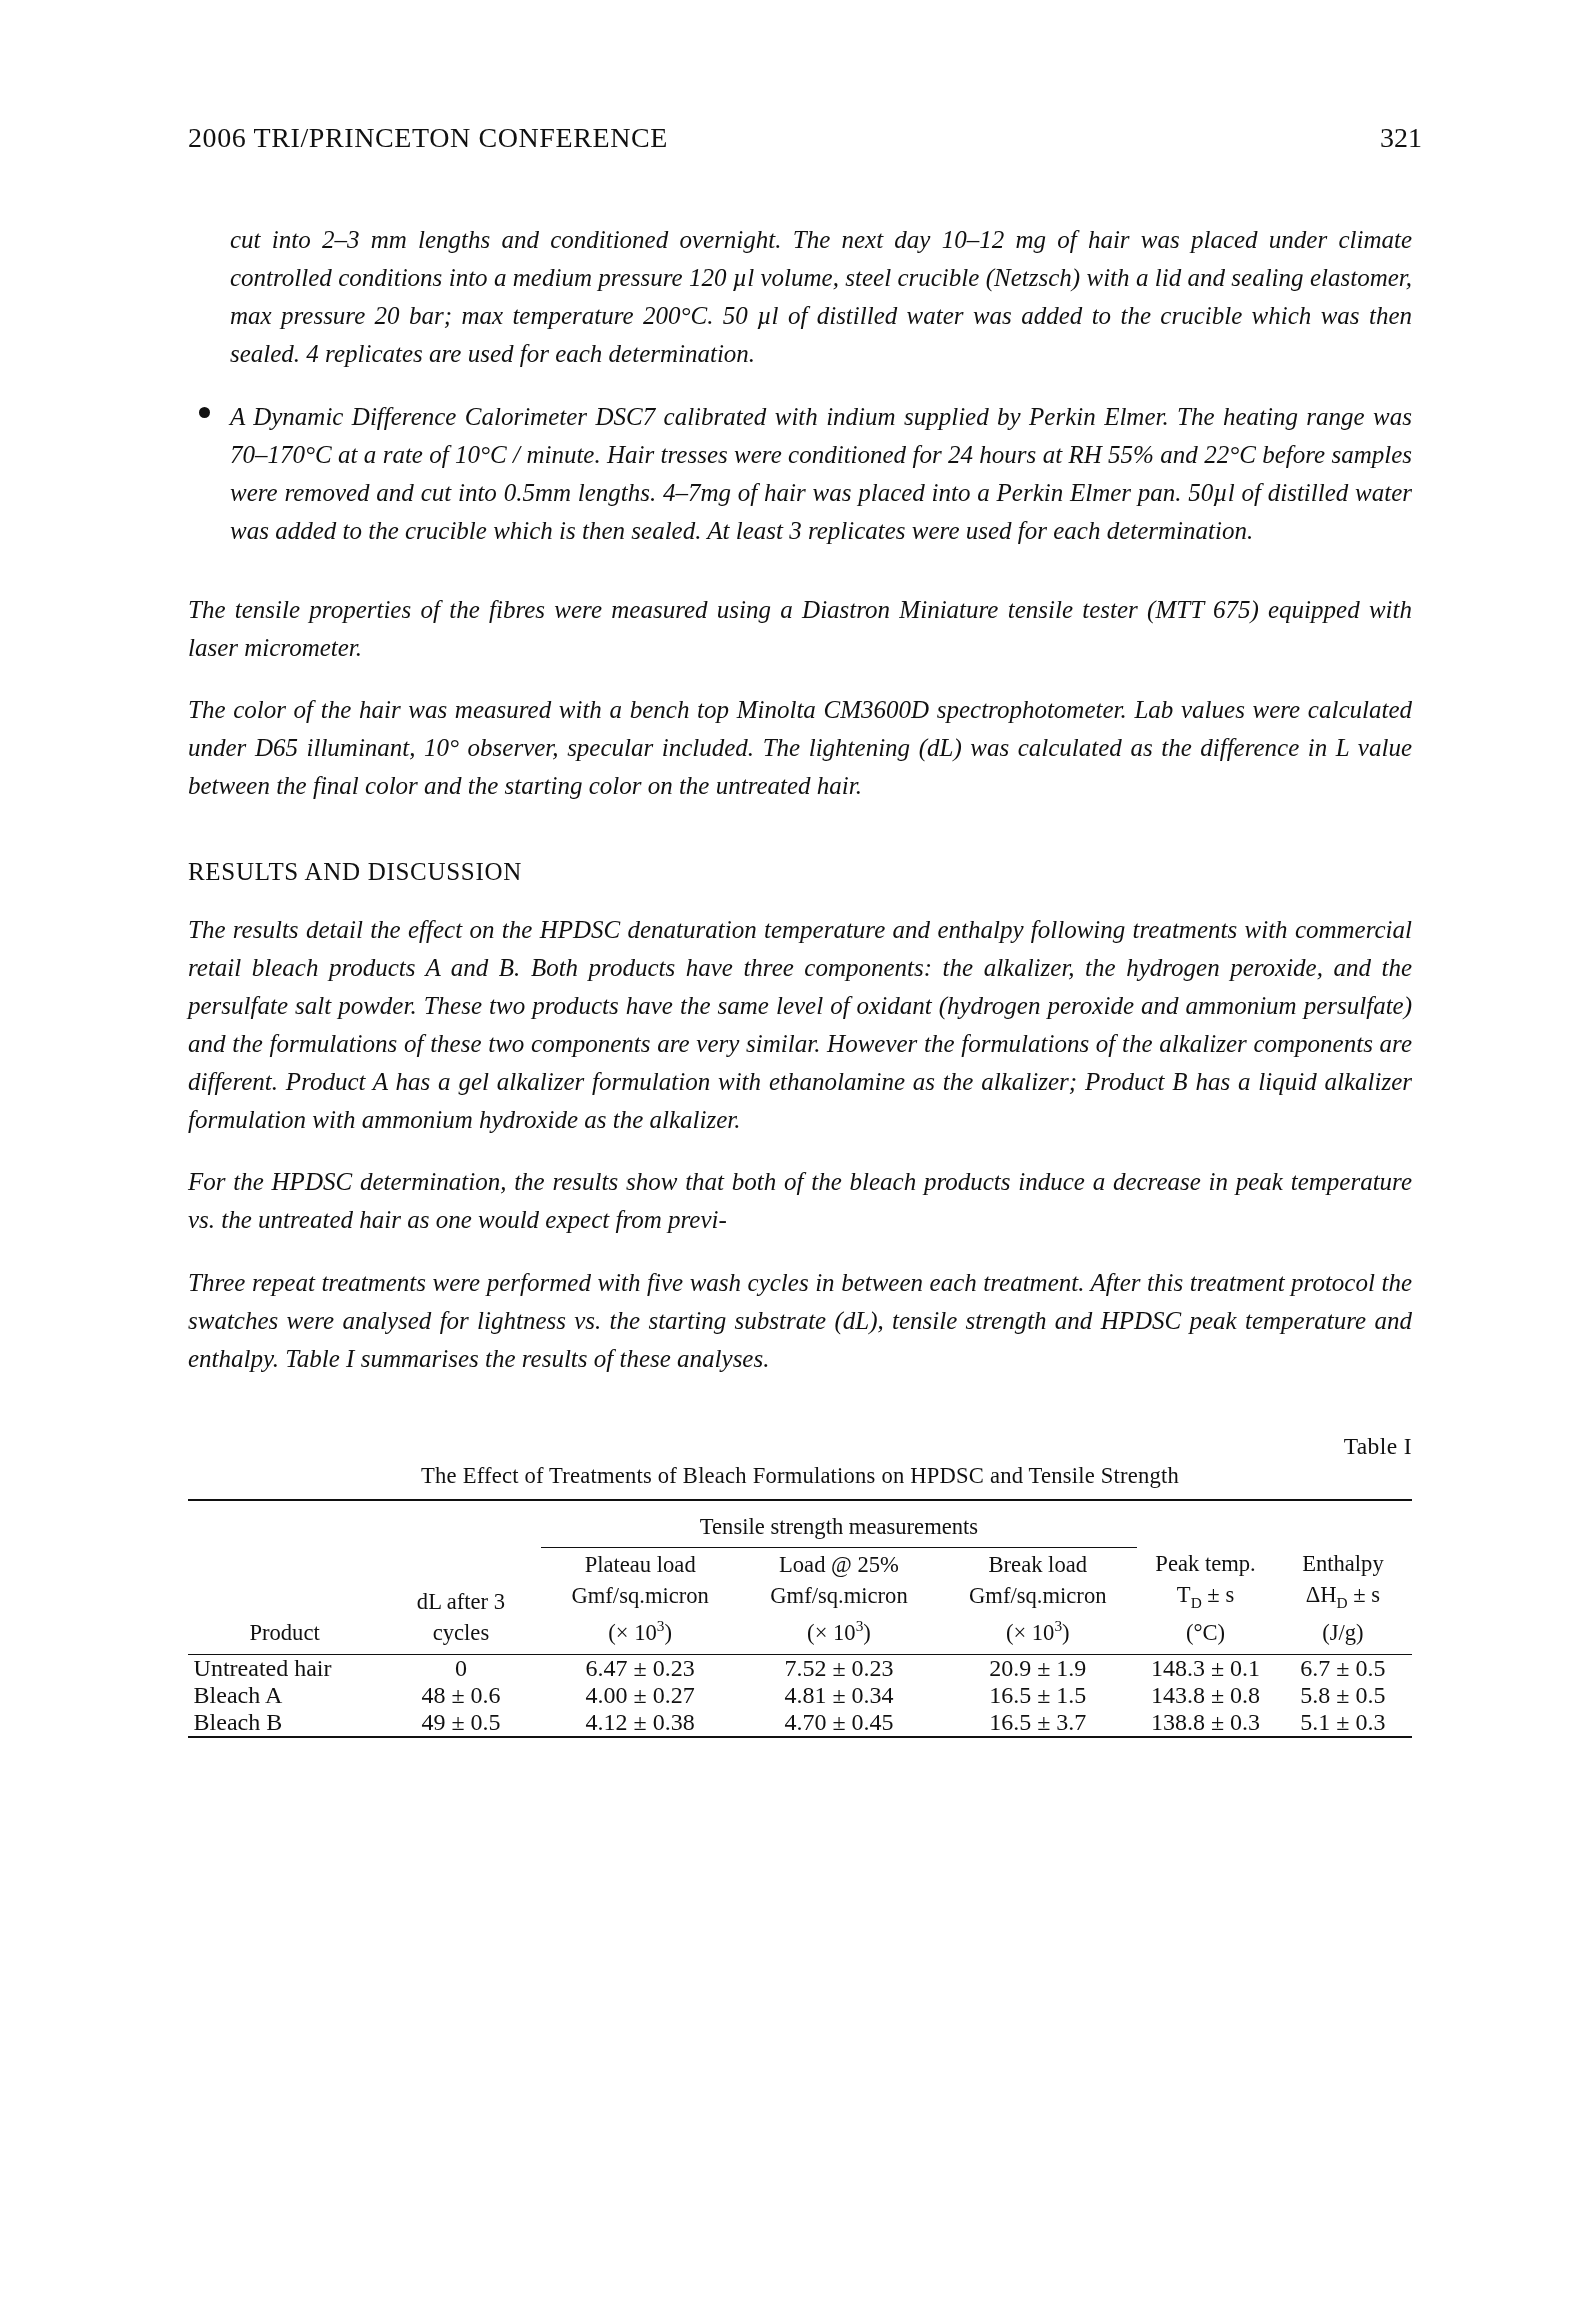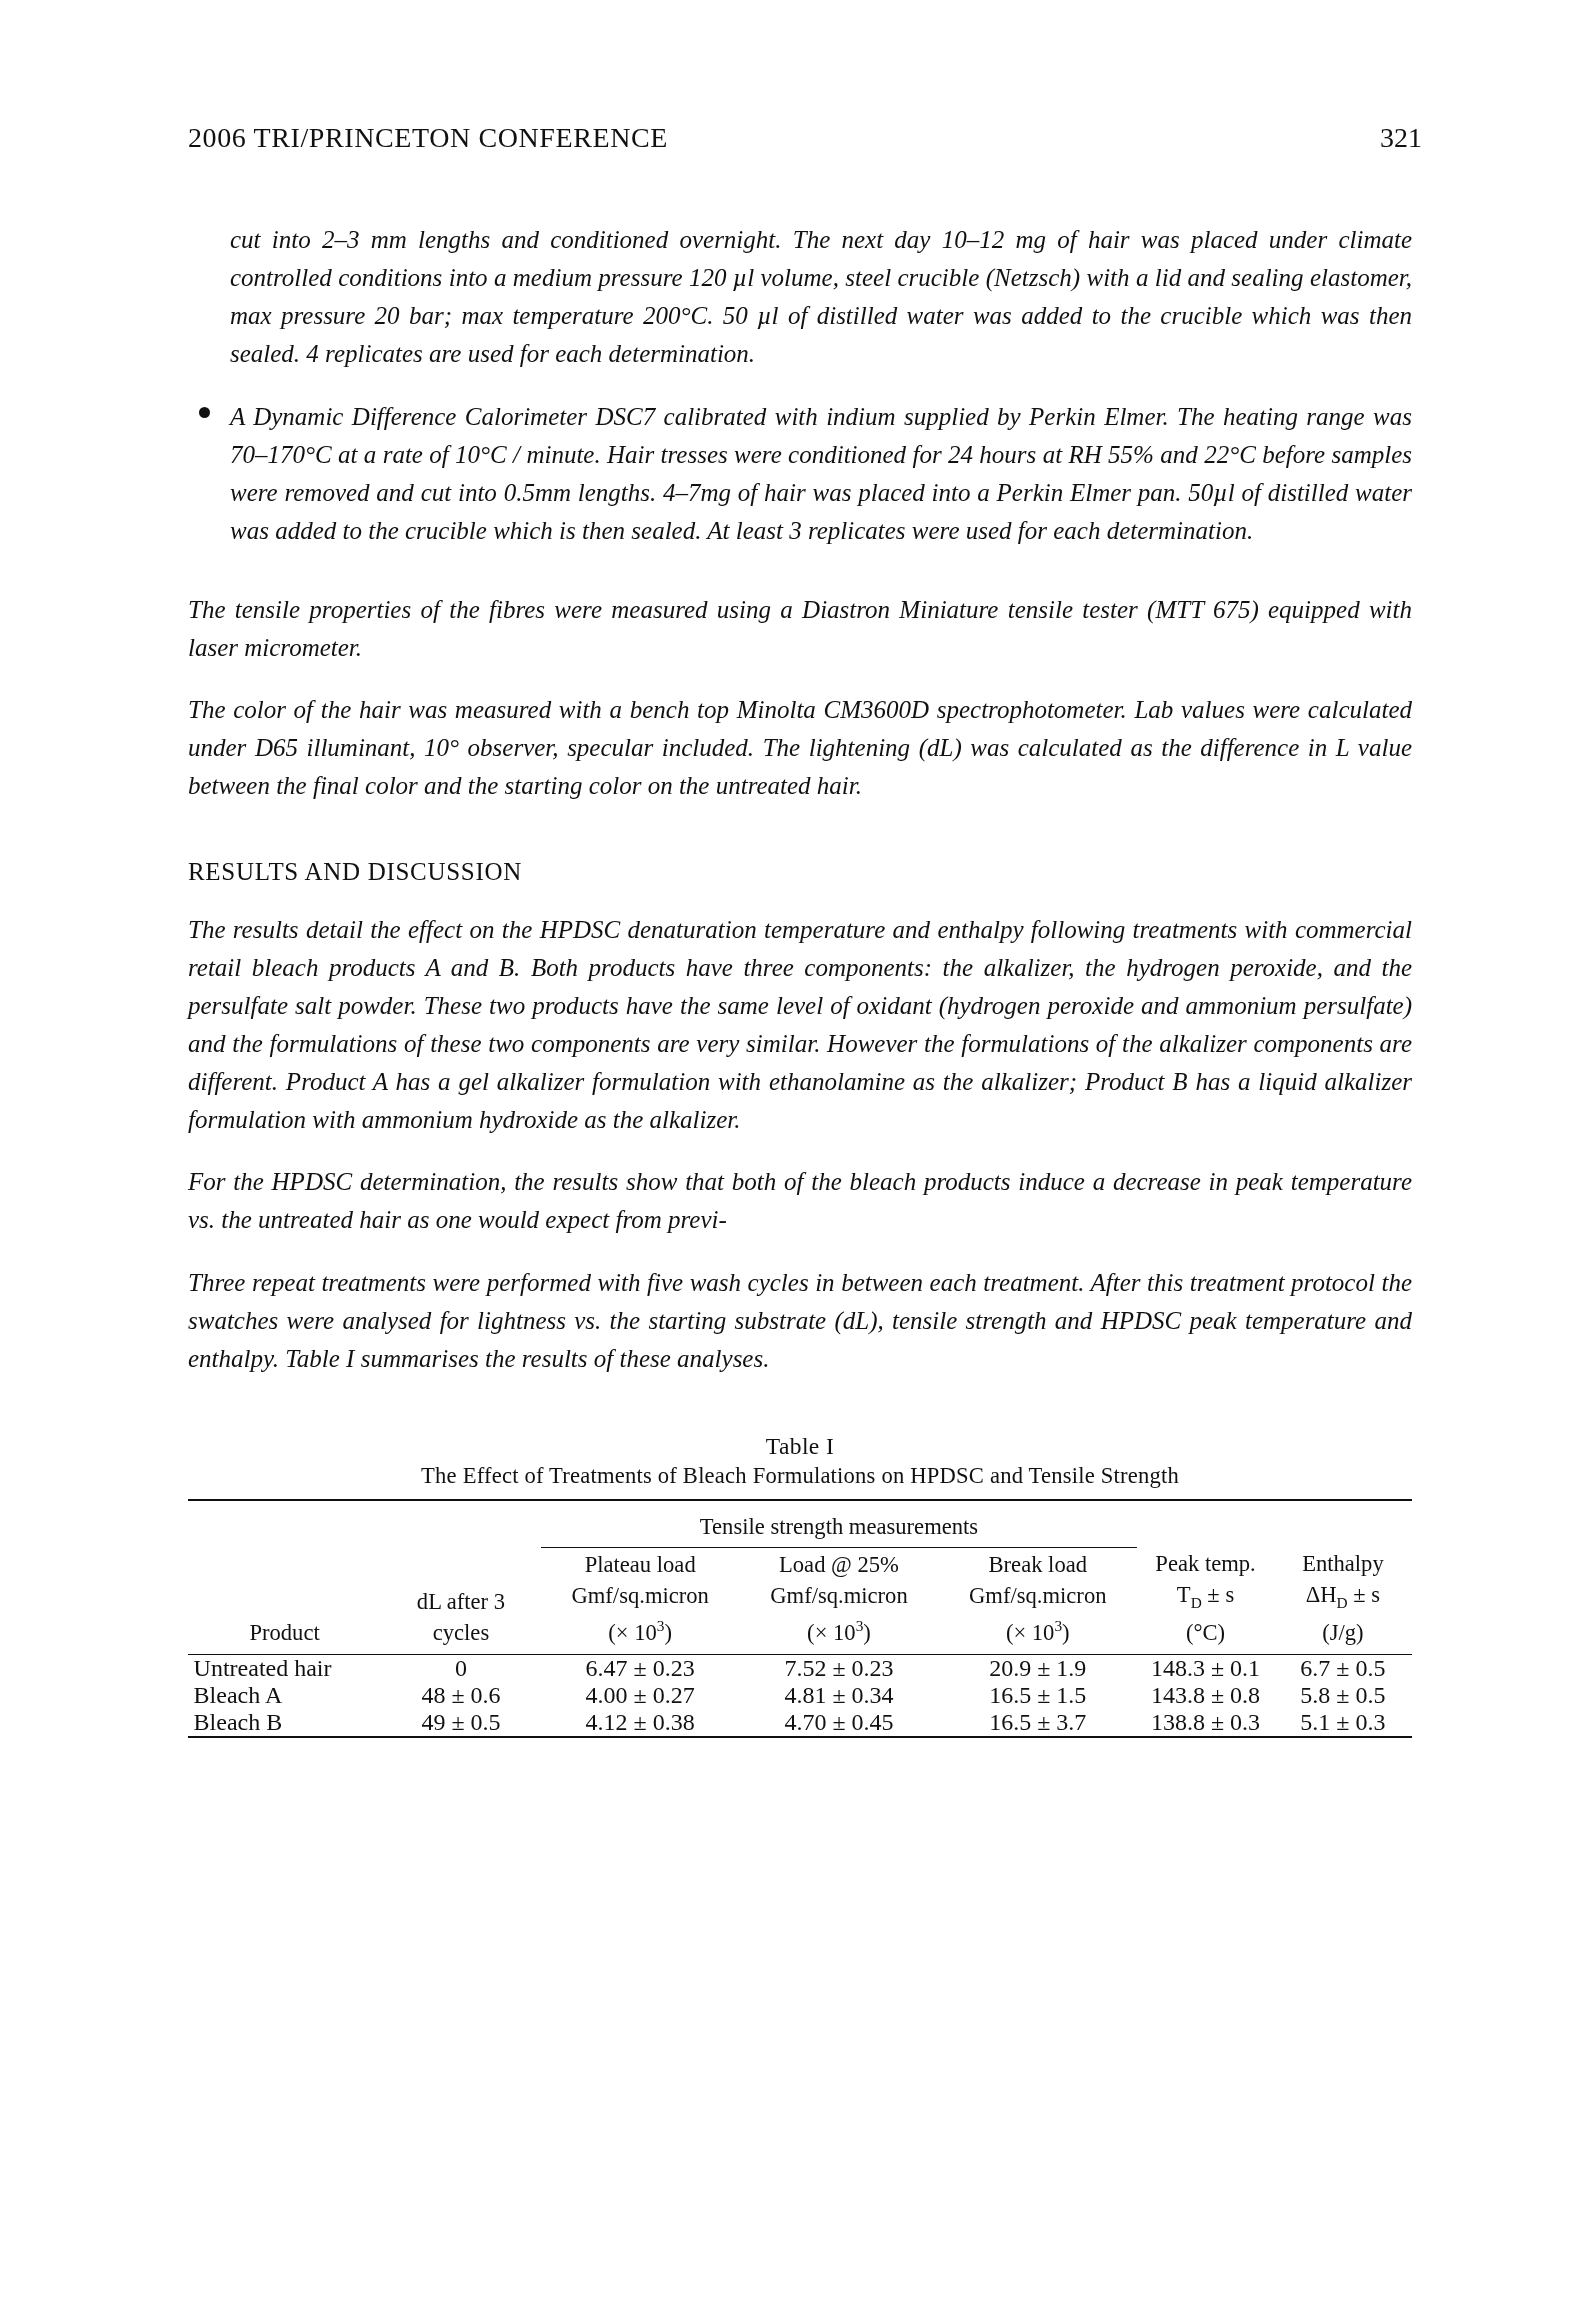--- a/index.html
+++ b/index.html
@@ -80,21 +80,21 @@
     margin: 53px 0 24.5px 0;
     font-family: "Liberation Serif", serif;
   }
   .gap-top { margin-top: 41px; }
 
   
   .table-wrap {
     margin-top: 55px;
   }
   .table-title {
-    text-align: center;
+    text-align: right;
     font-size: 23.5px;
     margin-bottom: 3.8px;
     letter-spacing: 0.4px;
   }
   .table-caption {
     text-align: center;
     font-size: 22.6px;
     margin-bottom: 9.4px;
     letter-spacing: 0.2px;
   }

